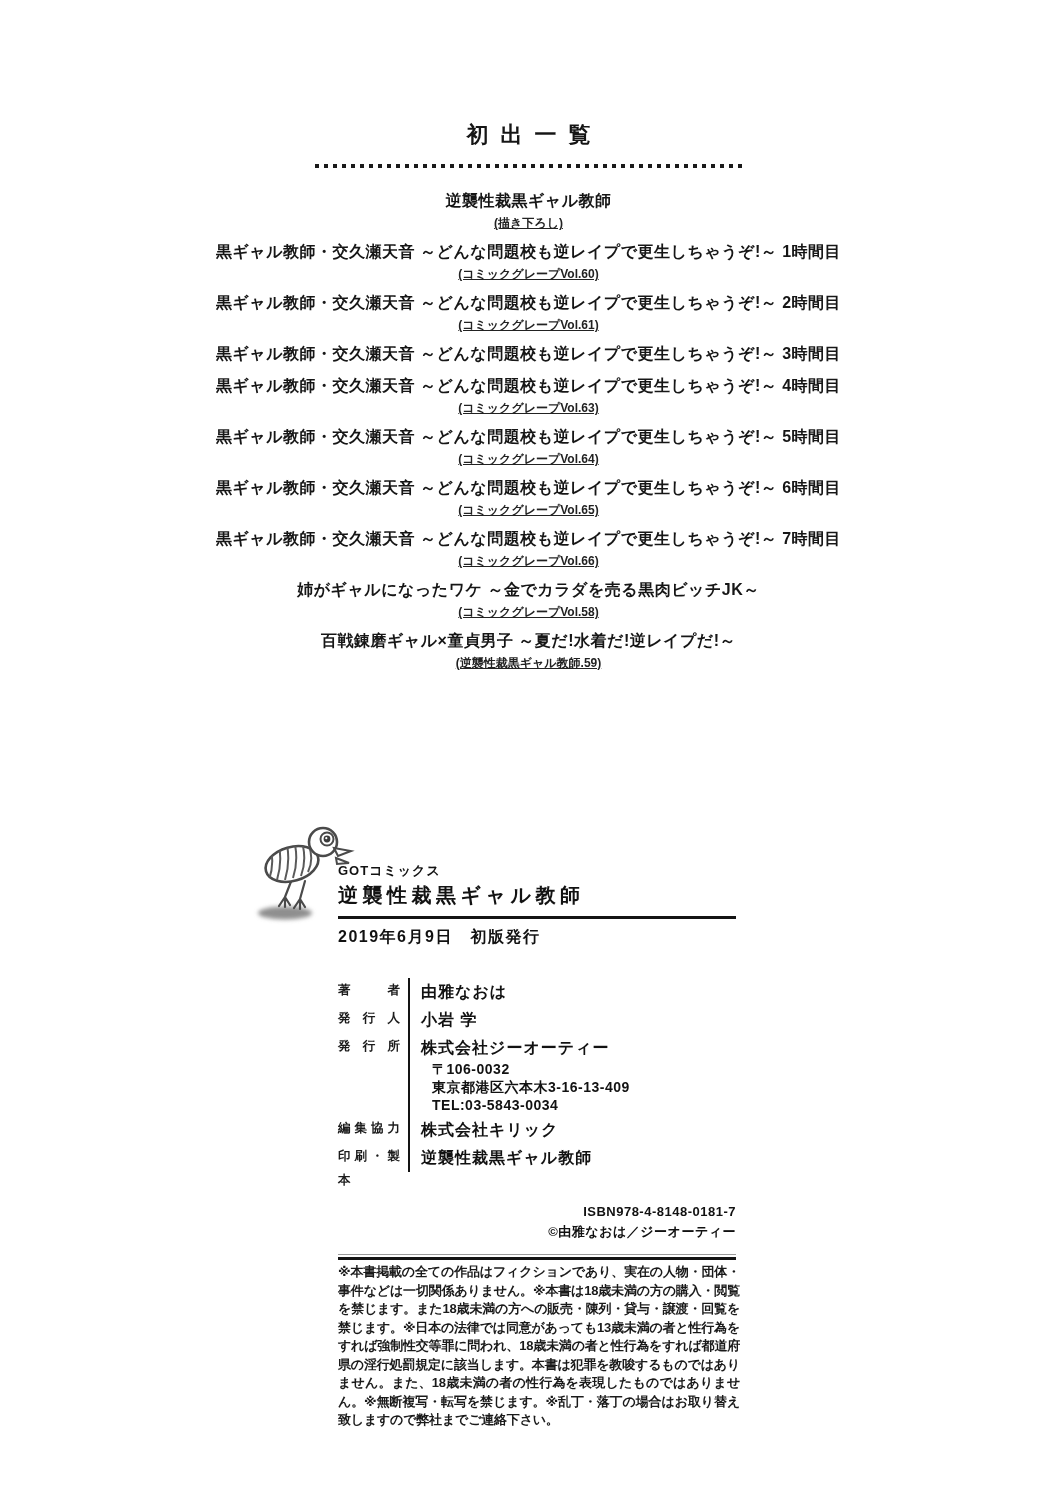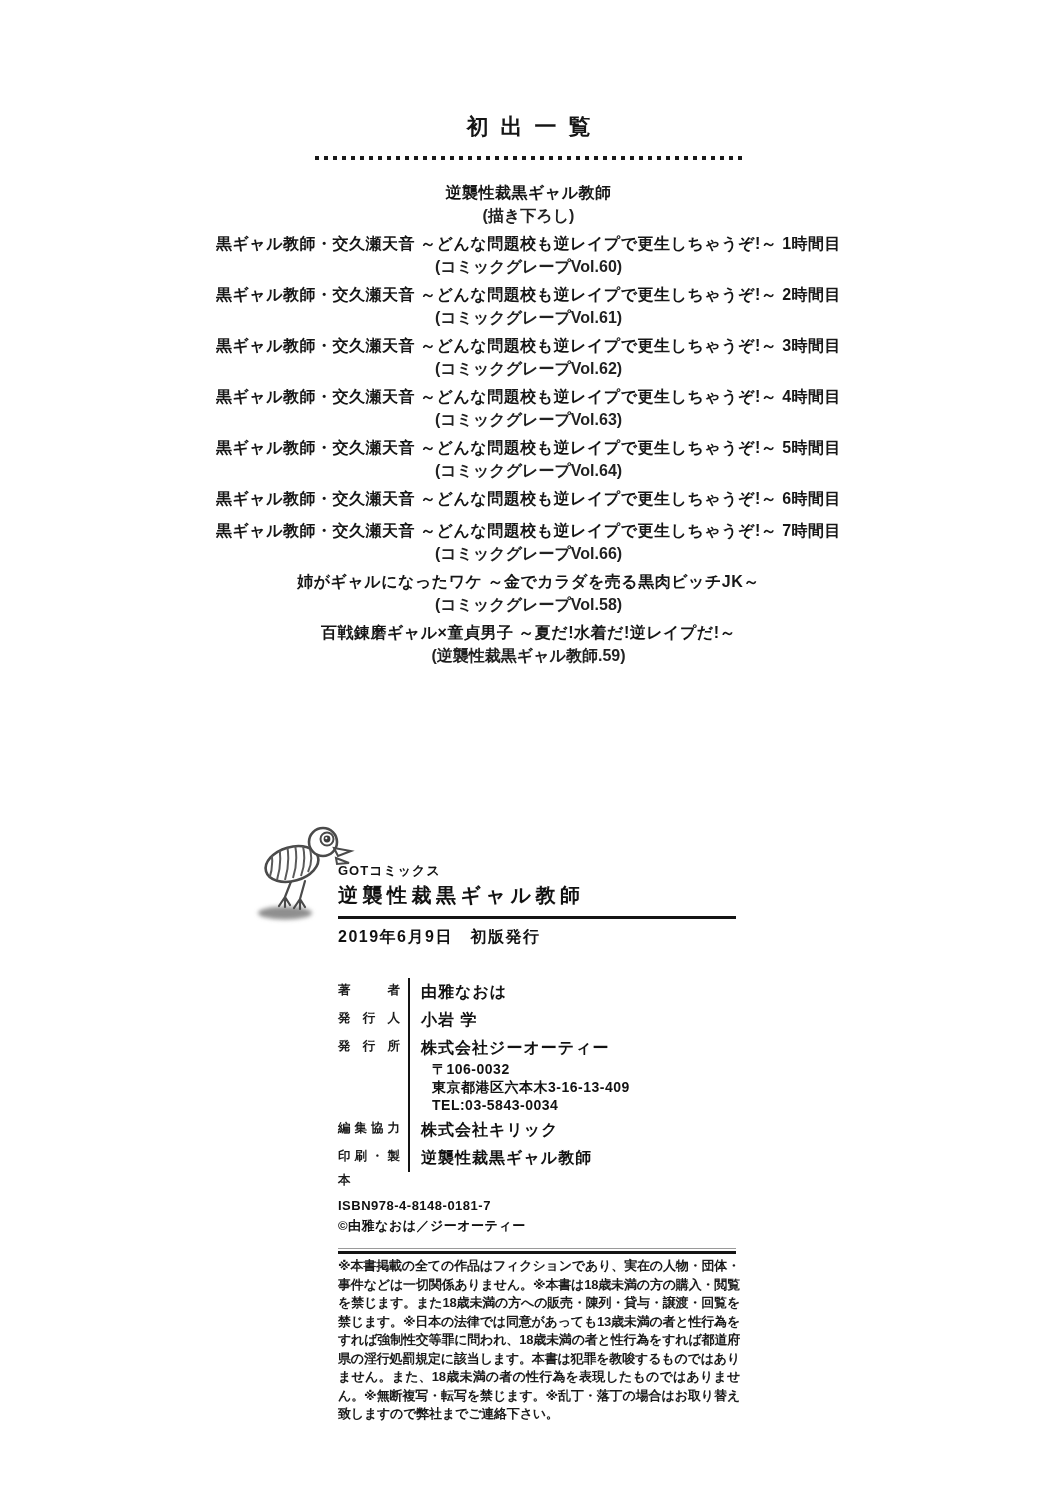--- a/index.html
+++ b/index.html
@@ -4,49 +4,49 @@
 <style>
   * { margin:0; padding:0; box-sizing:border-box; }
   html,body { background:#f2f2f2; }
   .page {
     position:relative; width:1057px; height:1500px; margin:0 auto;
     background:#ffffff; overflow:hidden;
     font-family:"Liberation Sans","DejaVu Sans",sans-serif;
     color:#111;
   }
   
-  .publist { position:absolute; top:112px; left:0; width:100%; text-align:center; }
+  .publist { position:absolute; top:120px; left:0; width:100%; text-align:center; }
   .pl-title { font-size:22px; font-weight:bold; letter-spacing:12px; padding-left:12px; color:#151515; }
   .dotline {
     width:428px; height:4px; margin:14px auto 20px auto;
     background:repeating-linear-gradient(90deg,#1a1a1a 0 4px,transparent 4px 9px);
   }
   .entry { margin-bottom:6px; }
   .entry-title { font-size:16px; font-weight:bold; line-height:26px; color:#161616; letter-spacing:0.5px; }
-  .entry-src { font-size:16px; font-weight:bold; line-height:19px; color:#222; }
+  .entry-src { font-size:12px; font-weight:bold; line-height:19px; color:#222;text-decoration:underline; }
   
   .colophon { position:absolute; top:818px; left:0; width:100%; }
   .bird { position:absolute; left:252px; top:2px; }
   .col-text { margin-left:338px; width:398px; }
   .got-label { padding-top:44px; font-size:13px; font-weight:bold; letter-spacing:1px; }
   .title-wrap { border-bottom:3px solid #141414; padding:2px 0 7px 0; width:100%; }
   .book-title { font-size:20px; font-weight:bold; letter-spacing:4.5px; color:#121212; }
   .edition { margin-top:8px; font-size:16px; font-weight:bold; letter-spacing:1.5px; }
   .credits { margin-top:30px; }
   .crow { display:flex; align-items:flex-start; }
   .lbl {
     width:62px; font-size:12.5px; font-weight:bold; line-height:24px;
     text-align:justify; text-align-last:justify; margin-right:8px; flex:none; color:#1b1b1b;
   }
   .val {
     border-left:2px solid #141414; padding:2px 0 2px 11px; flex:1;
     font-size:16px; font-weight:bold; line-height:24px; letter-spacing:1px; color:#121212;
   }
   .sub { font-size:14px; line-height:18px; letter-spacing:0.5px; padding-left:11px; font-weight:bold; }
-  .isbn-block { margin-top:4px; font-size:13px; font-weight:bold; line-height:20px; letter-spacing:0.5px; }
+  .isbn-block { margin-top:10px; font-size:13px; font-weight:bold; line-height:20px; letter-spacing:0.5px;text-align:right; }
   .sep { margin-top:12px; height:6px;
     background:linear-gradient(#9a9a9a 0 1px,#ffffff 1px 2.5px,#141414 2.5px 6px); }
   .disclaimer {
     margin-top:3px; width:402px; font-size:13px; line-height:18.5px;
     font-weight:600; text-align:justify; color:#1a1a1a; letter-spacing:-0.2px;
   }
 </style>
 </head>
 <body>
 
@@ -63,32 +63,32 @@
     <div class="entry">
       <div class="entry-title">黒ギャル教師・交久瀬天音 ～どんな問題校も逆レイプで更生しちゃうぞ!～ 1時間目</div>
       <div class="entry-src">(コミックグレープVol.60)</div>
     </div>
     <div class="entry">
       <div class="entry-title">黒ギャル教師・交久瀬天音 ～どんな問題校も逆レイプで更生しちゃうぞ!～ 2時間目</div>
       <div class="entry-src">(コミックグレープVol.61)</div>
     </div>
     <div class="entry">
       <div class="entry-title">黒ギャル教師・交久瀬天音 ～どんな問題校も逆レイプで更生しちゃうぞ!～ 3時間目</div>
-      <div class="entry-src">(コミックグレープVol.62)</div>
     </div>
     <div class="entry">
       <div class="entry-title">黒ギャル教師・交久瀬天音 ～どんな問題校も逆レイプで更生しちゃうぞ!～ 4時間目</div>
       <div class="entry-src">(コミックグレープVol.63)</div>
     </div>
     <div class="entry">
       <div class="entry-title">黒ギャル教師・交久瀬天音 ～どんな問題校も逆レイプで更生しちゃうぞ!～ 5時間目</div>
       <div class="entry-src">(コミックグレープVol.64)</div>
     </div>
     <div class="entry">
       <div class="entry-title">黒ギャル教師・交久瀬天音 ～どんな問題校も逆レイプで更生しちゃうぞ!～ 6時間目</div>
+      <div class="entry-src">(コミックグレープVol.65)</div>
     </div>
     <div class="entry">
       <div class="entry-title">黒ギャル教師・交久瀬天音 ～どんな問題校も逆レイプで更生しちゃうぞ!～ 7時間目</div>
       <div class="entry-src">(コミックグレープVol.66)</div>
     </div>
     <div class="entry">
       <div class="entry-title">姉がギャルになったワケ ～金でカラダを売る黒肉ビッチJK～</div>
       <div class="entry-src">(コミックグレープVol.58)</div>
     </div>
     <div class="entry">

